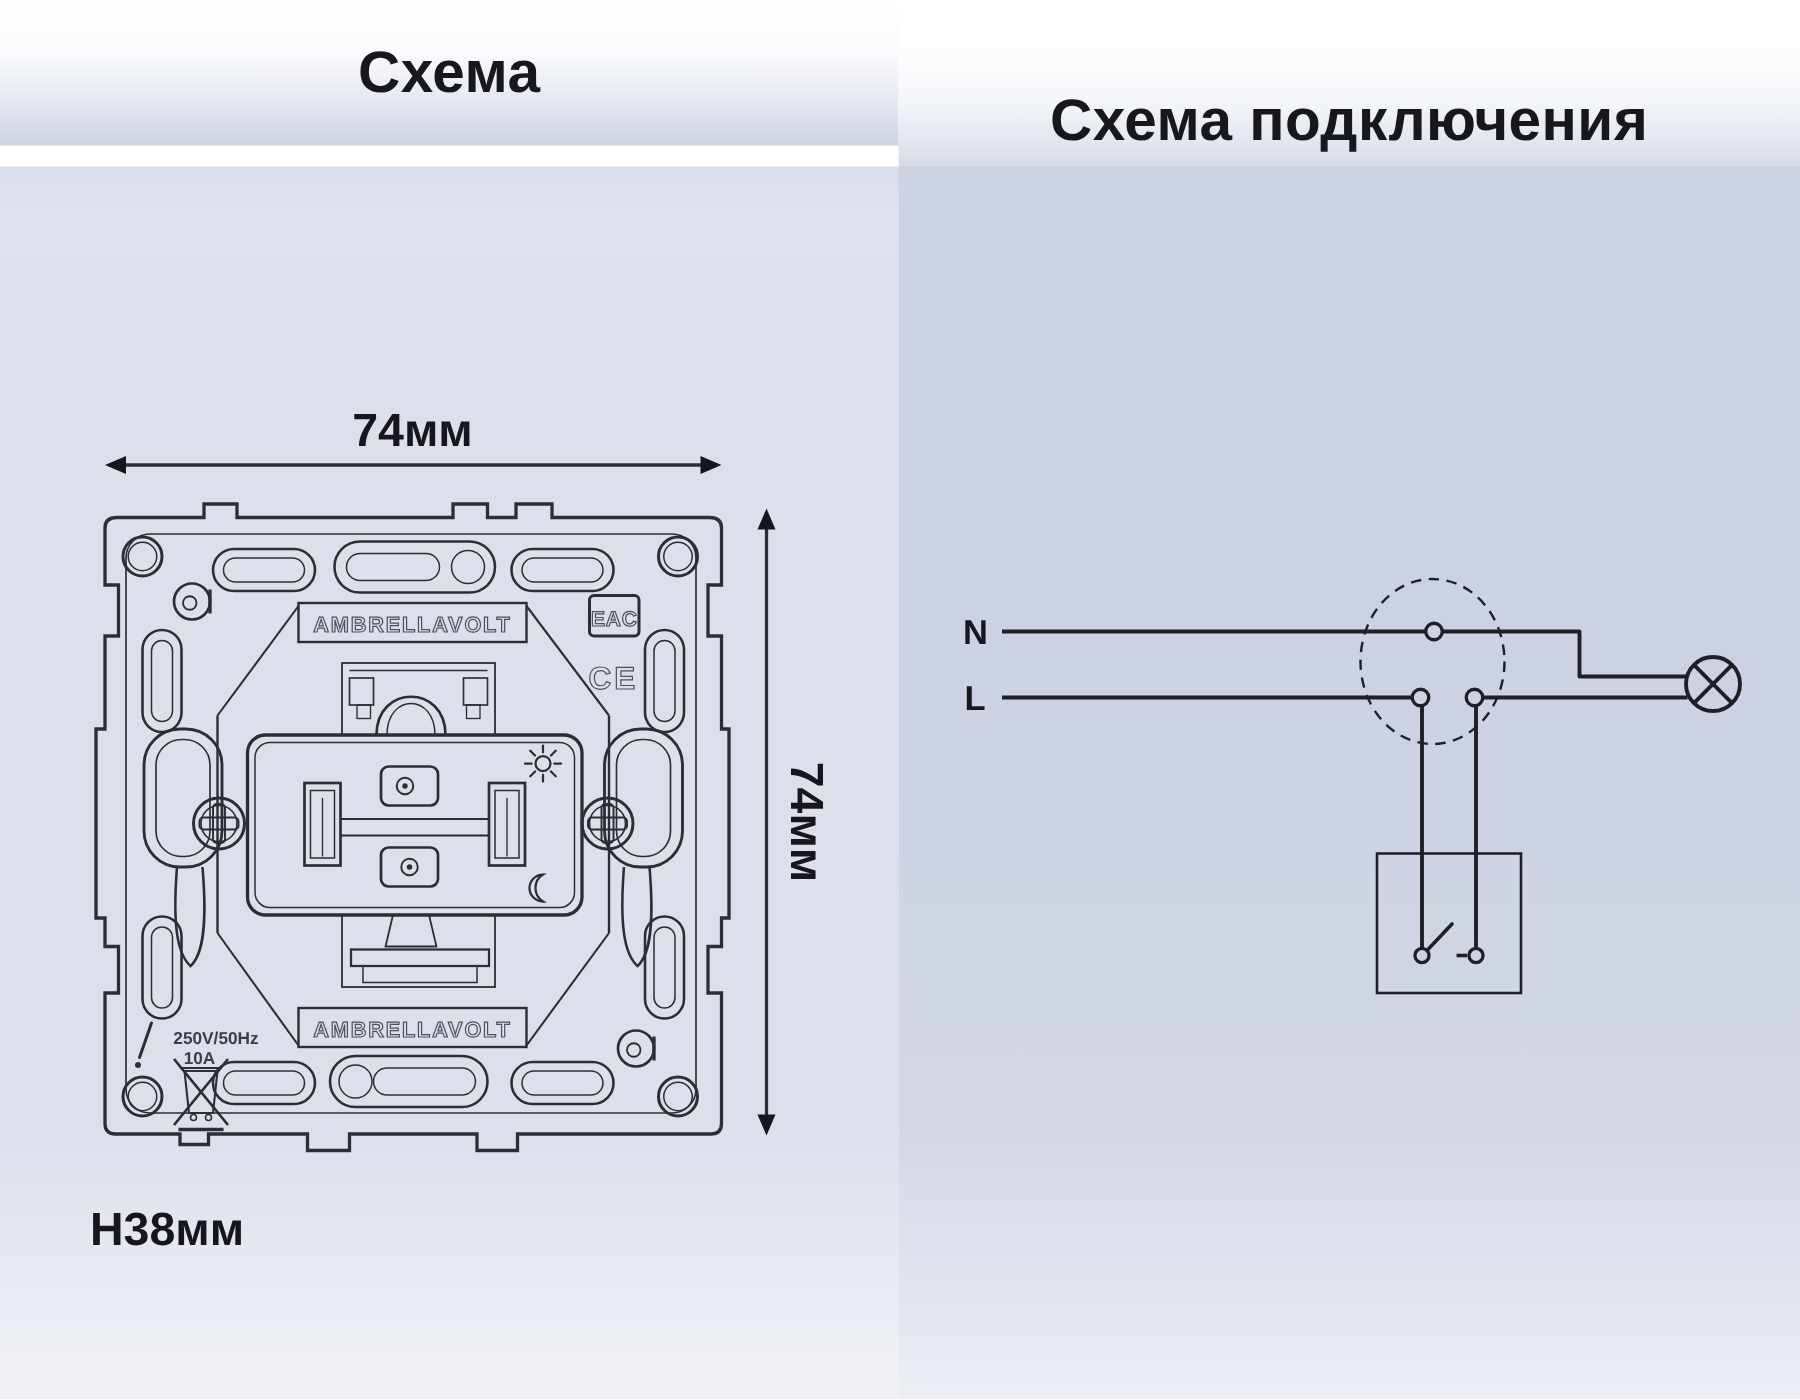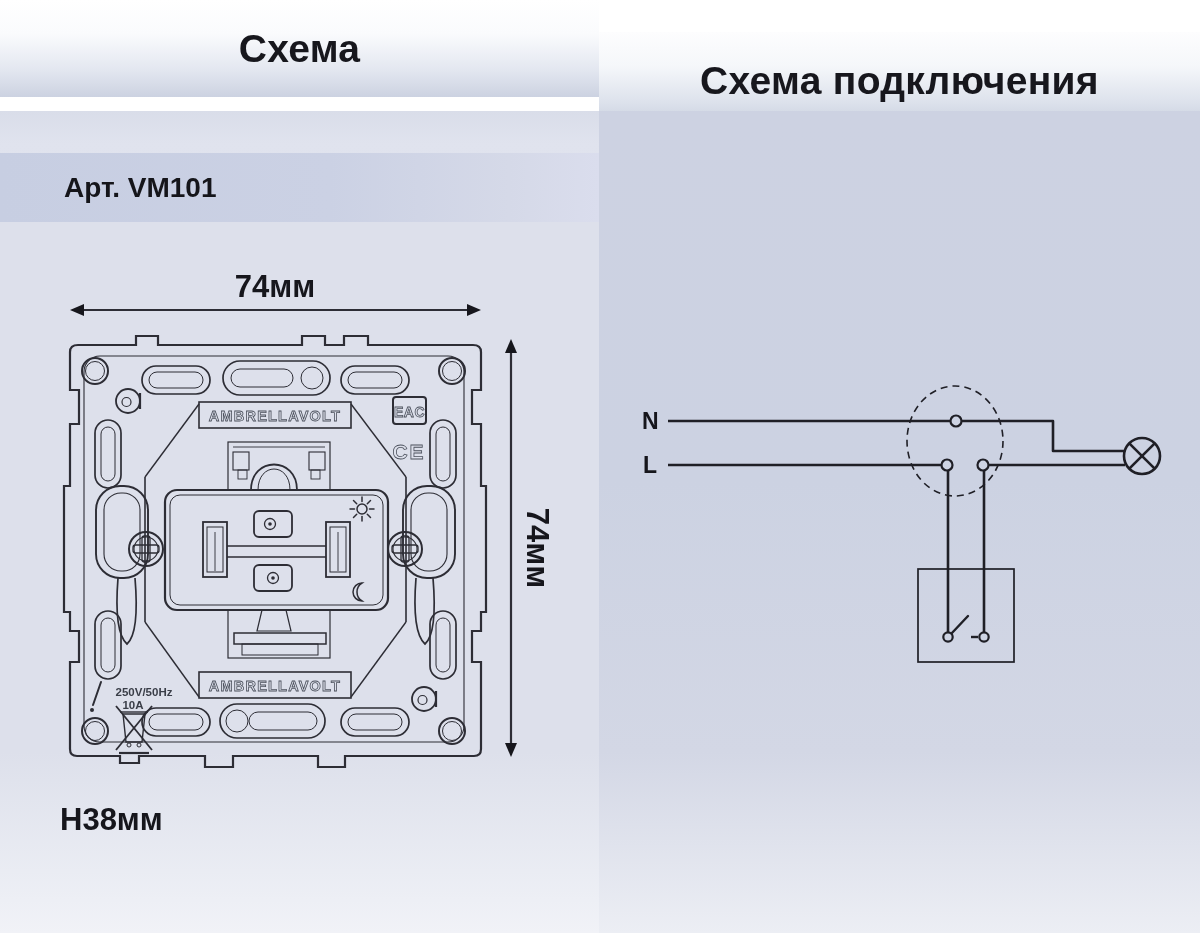--- a/index.html
+++ b/index.html
@@ -30,23 +30,20 @@
 <div class="page">
 
   <div class="hdr hdr-left">
     <span>Схема</span>
   </div>
   <div class="hdr hdr-right">
     <span>Схема подключения</span>
   </div>
 
   <div class="panel panel-left">
-    <div class="strip">
-      <span>Арт. VM101</span>
-    </div>
 
     <svg viewBox="0 111 599 822" width="599" height="822">
 
       <g>
         <text class="t" x="275" y="297" font-size="31" text-anchor="middle">74мм</text>
         <line class="ln" x1="81" y1="310" x2="470" y2="310" stroke-width="2.2"></line>
         <polygon fill="#16161c" points="70,310 84,304 84,316"></polygon>
         <polygon fill="#16161c" points="481,310 467,304 467,316"></polygon>
       </g>
 

